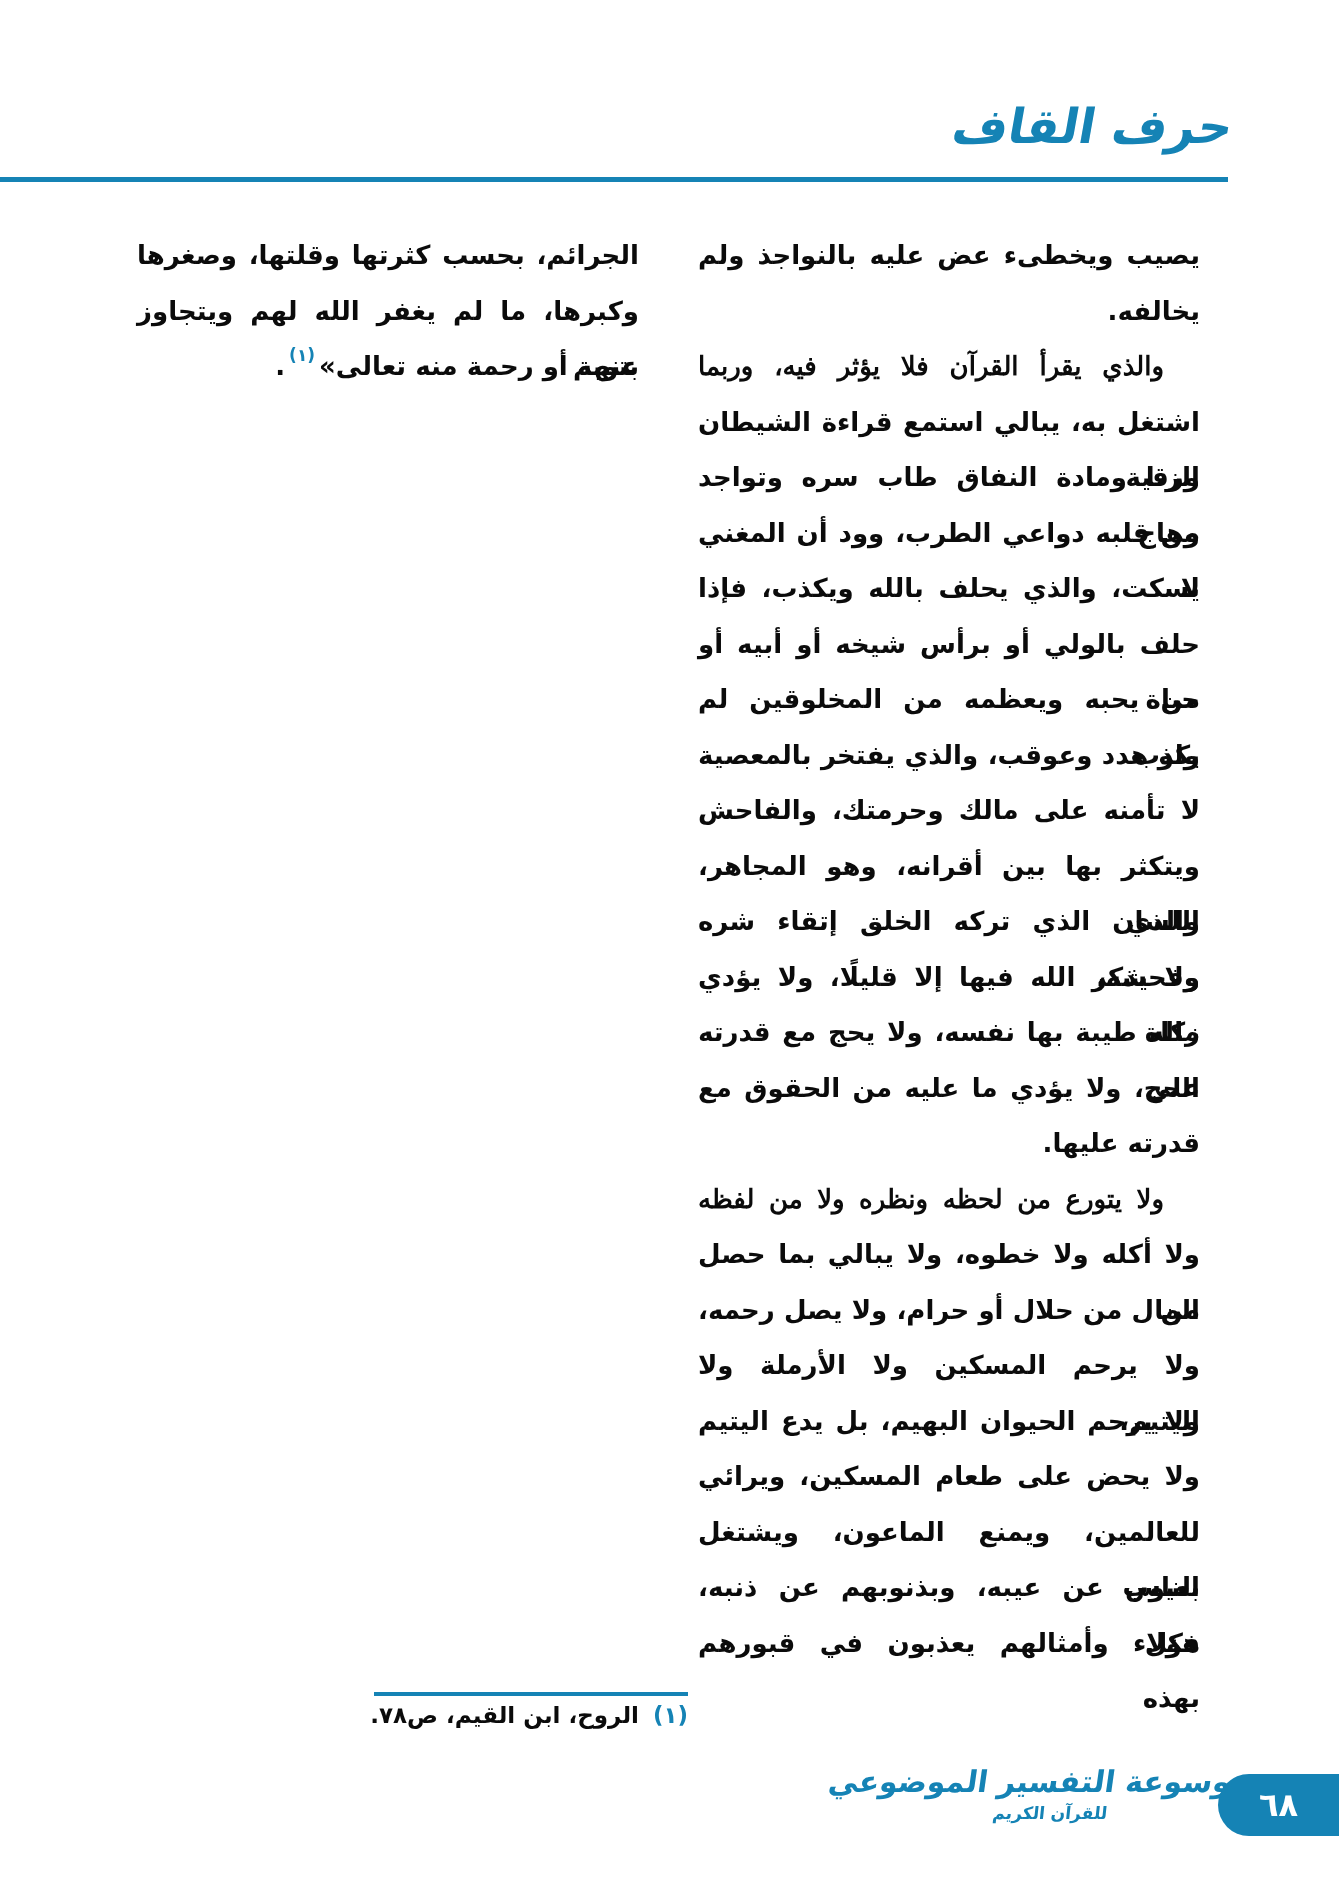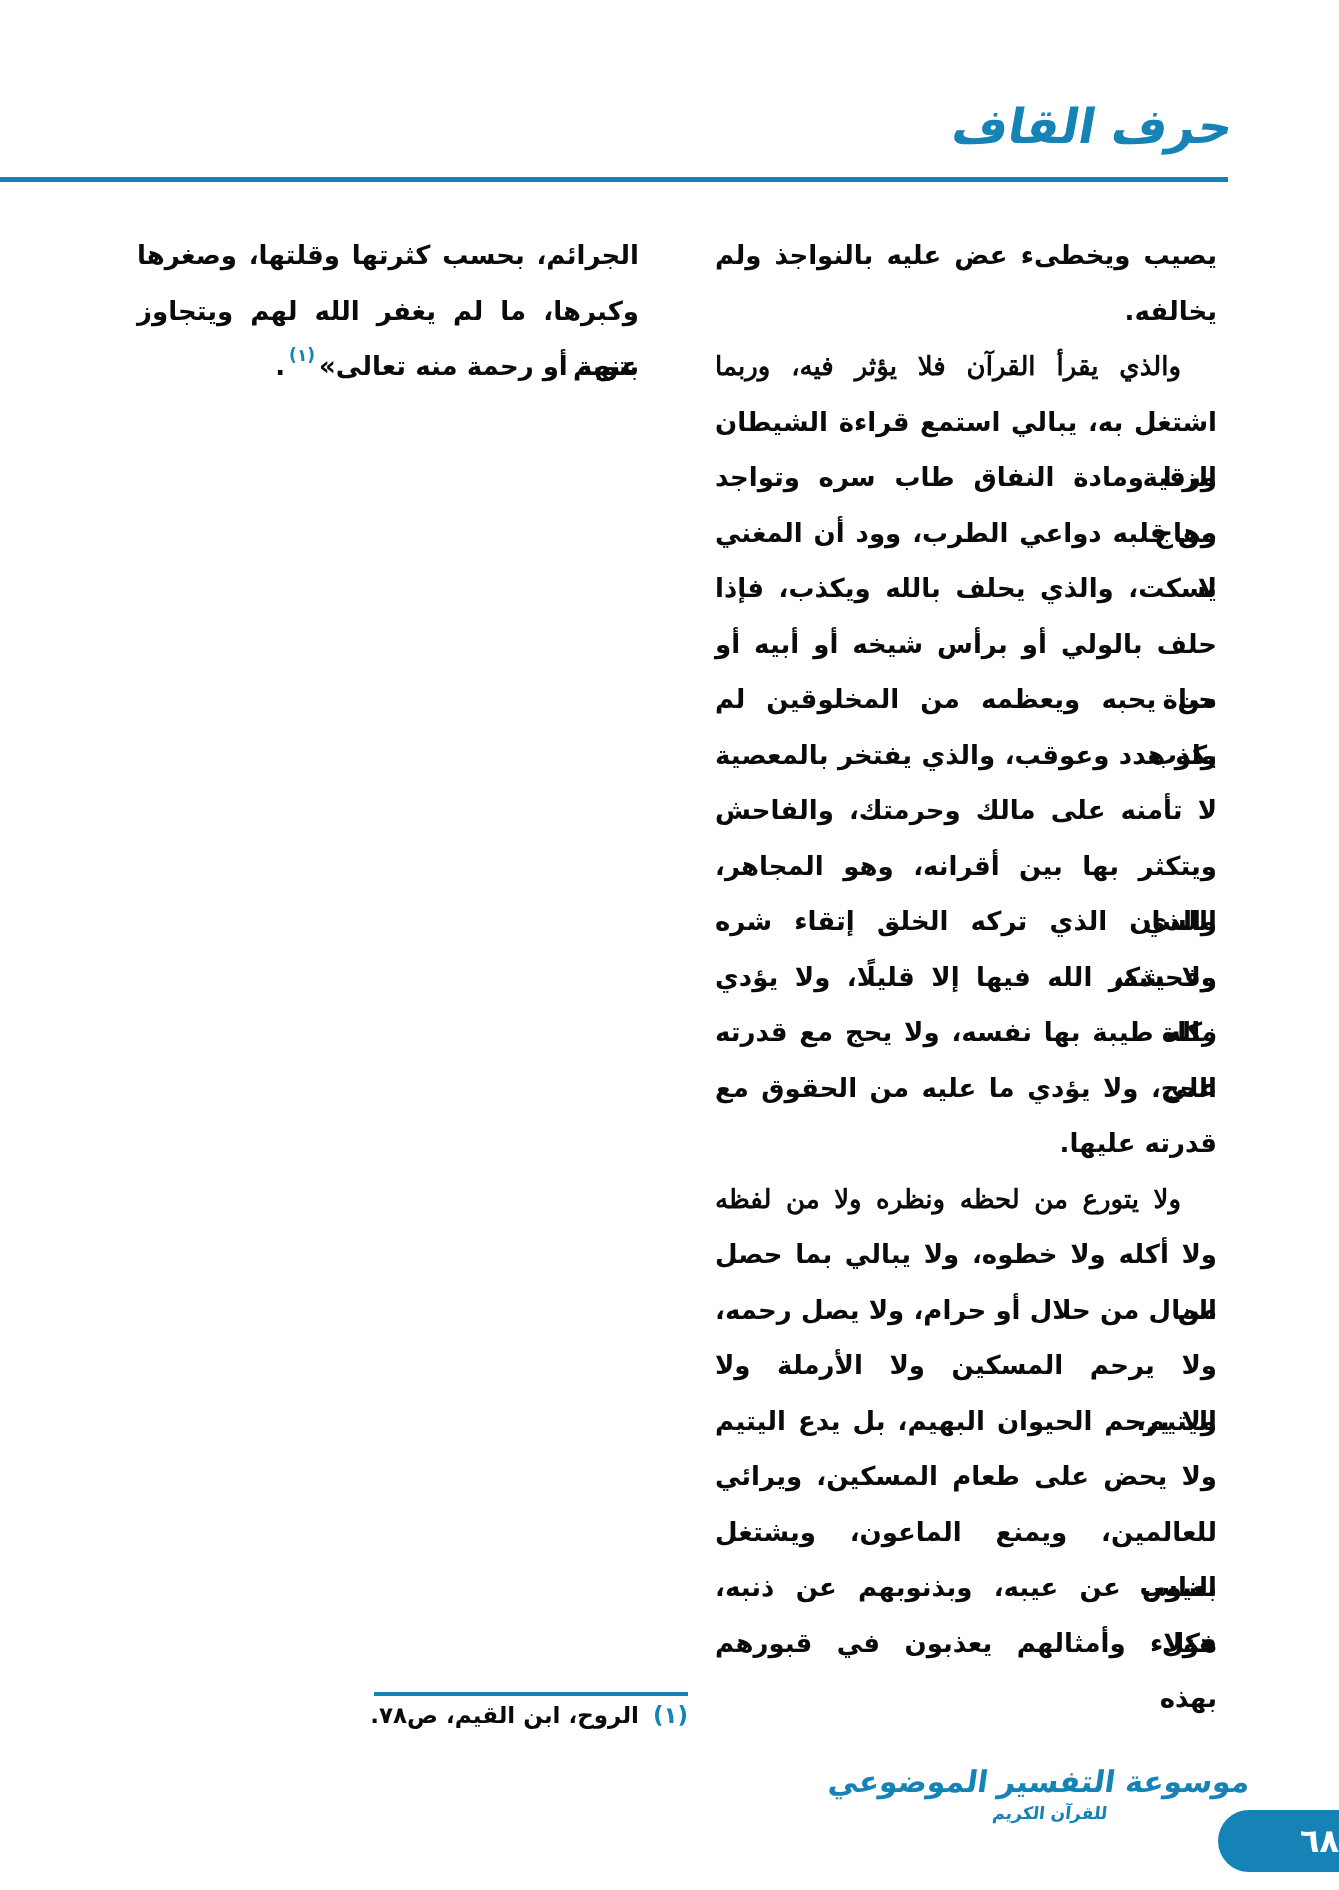--- a/index.html
+++ b/index.html
@@ -11,21 +11,21 @@
     position:absolute;top:98px;right:106px;
     font-size:48px;font-weight:700;color:var(--accent);
     letter-spacing:-1px;transform:skewX(-10deg);white-space:nowrap;
   }
   .header-rule{
     position:absolute;top:177px;left:0;width:1228px;height:5px;background:var(--accent);
   }
   .col{
     position:absolute;top:228px;width:502px;color:#0b0b0b;
   }
-  .col-right{right:122px;margin-left:6px;}
+  .col-right{right:139px;margin-left:6px;}
   .col-left{left:137px;}
   .line{
     box-sizing:border-box;height:55.5px;line-height:55.5px;
     font-size:26px;font-weight:700;
     text-align:justify;text-align-last:justify;
     overflow:visible;
   }
   .line.end{text-align-last:right;}
   .line.indent{padding-right:36px;font-family:Liberation Serif, serif;}
   .fn-ref{
@@ -48,22 +48,22 @@
     font-size:30px;font-weight:700;white-space:nowrap;
     transform:skewX(-8deg);letter-spacing:-1px;
   }
   .logo-line2{
     font-size:17px;font-weight:700;margin-top:4px;white-space:nowrap;
     transform:skewX(-6deg);
   }
   .page-pill{
     position:absolute;top:1774px;right:0;width:121px;height:62px;
     background:var(--accent);border-radius:31px 0 0 31px;
-    color:#ffffff;line-height:62px;
-    font-size:32px;font-weight:700;margin-top:36px;
+    color:#ffffff;text-align:center;line-height:62px;
+    font-size:32px;font-weight:700;
   }
 </style>
 </head>
 <body>
 
 <div class="page">
 
   <div class="header-title">حرف القاف</div>
 
   <div class="header-rule"></div>

